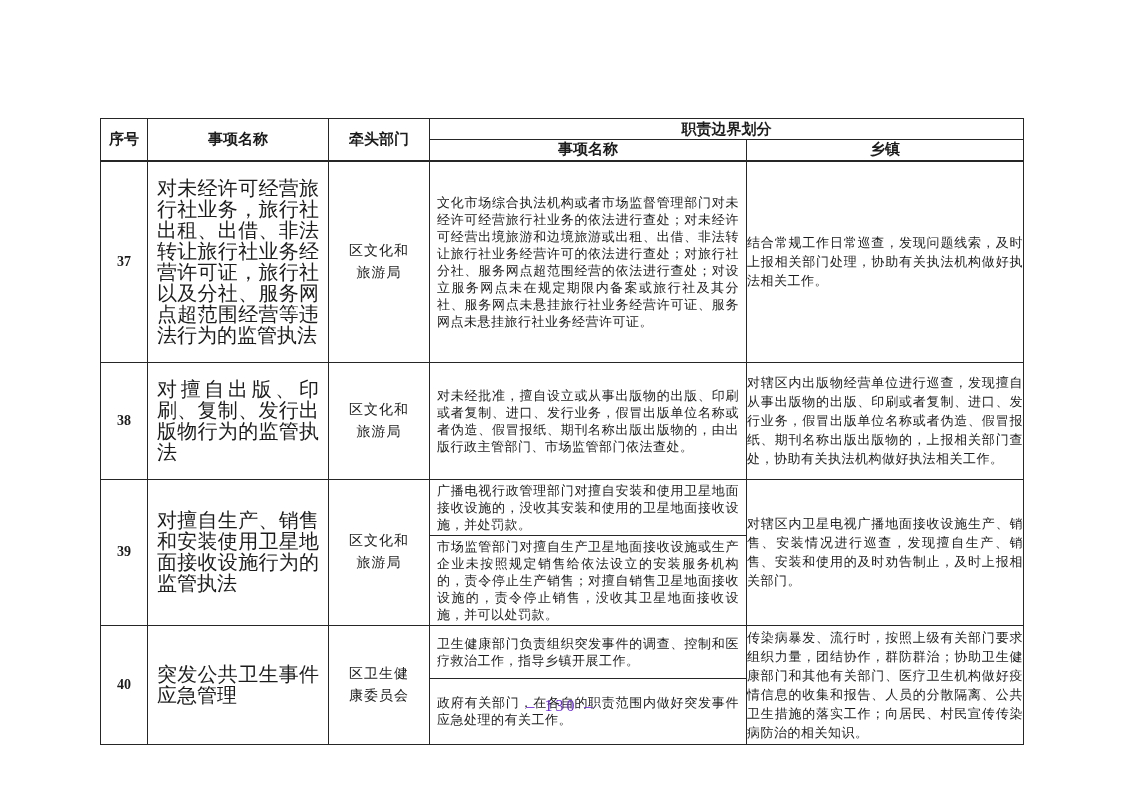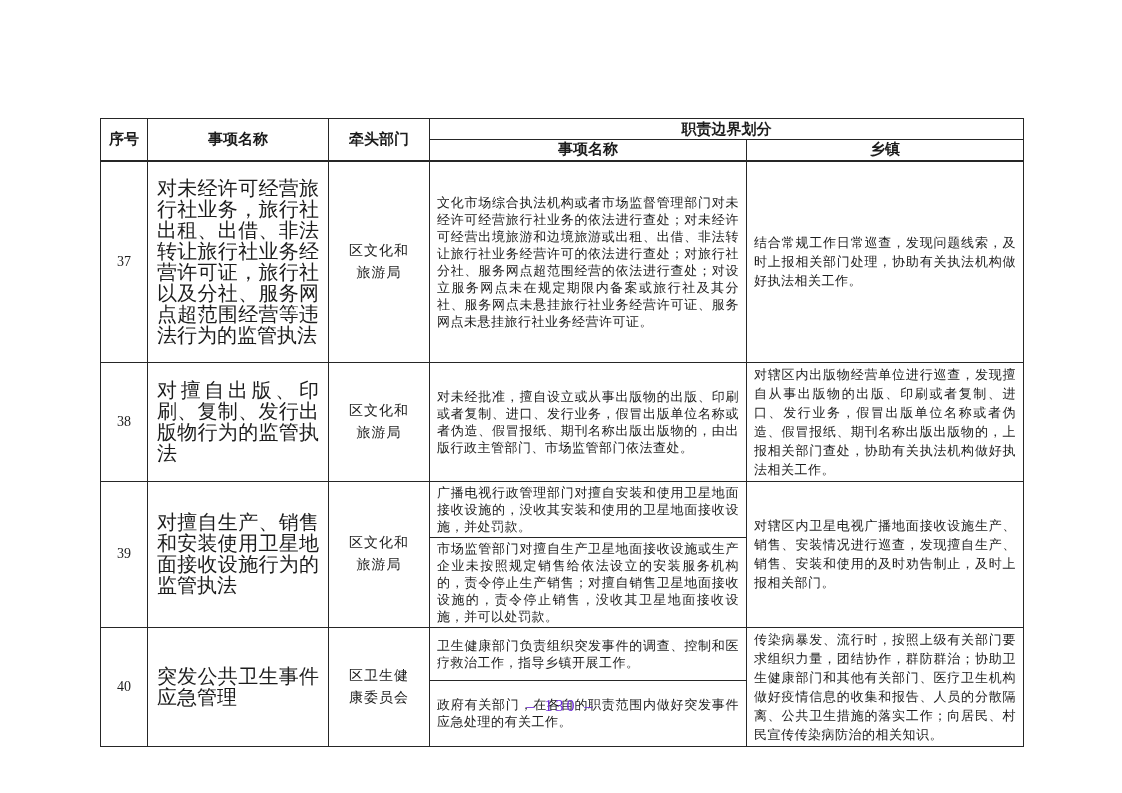--- a/index.html
+++ b/index.html
@@ -10,26 +10,26 @@
   }
   table.doc-table {
     position:absolute; left:100px; top:118px; width:923px;
     border-collapse:collapse; table-layout:fixed;
   }
   .doc-table th, .doc-table td {
     border:1px solid #262626; vertical-align:middle; overflow:hidden;
   }
   thead th { font-weight:bold; font-size:15px; text-align:center; padding:0 2px; }
   tbody tr.first-body-row > td { border-top:2px solid #262626; }
-  td.num  { text-align:center; font-size:14px; }
+  td.num  { text-align:center; font-size:14px;font-weight:bold; }
   td.item { font-size:20px; line-height:21px; padding:16px 9px; text-align:justify; }
   td.lead { text-align:center; font-size:14px; line-height:22px; }
   td.lead .leadspan { display:inline-block; width:72px; letter-spacing:1px; }
   td.dist { font-size:13px; line-height:17px; padding:2px 7px; text-align:justify; letter-spacing:0.5px; }
-  td.town { font-size:13px; line-height:19px; padding:2px 7px; text-align:justify; letter-spacing:0.5px;margin-left:40px; }
+  td.town { font-size:13px; line-height:19px; padding:2px 0; text-align:justify; letter-spacing:0.5px;margin-left:40px; }
   .pageno {
     position:absolute; top:697px; left:0; width:100%;
     text-align:center; font-size:16px; letter-spacing:3px; color:#6d28d9;
   }
 </style>
 </head>
 <body>
 
 <div class="page">
 

